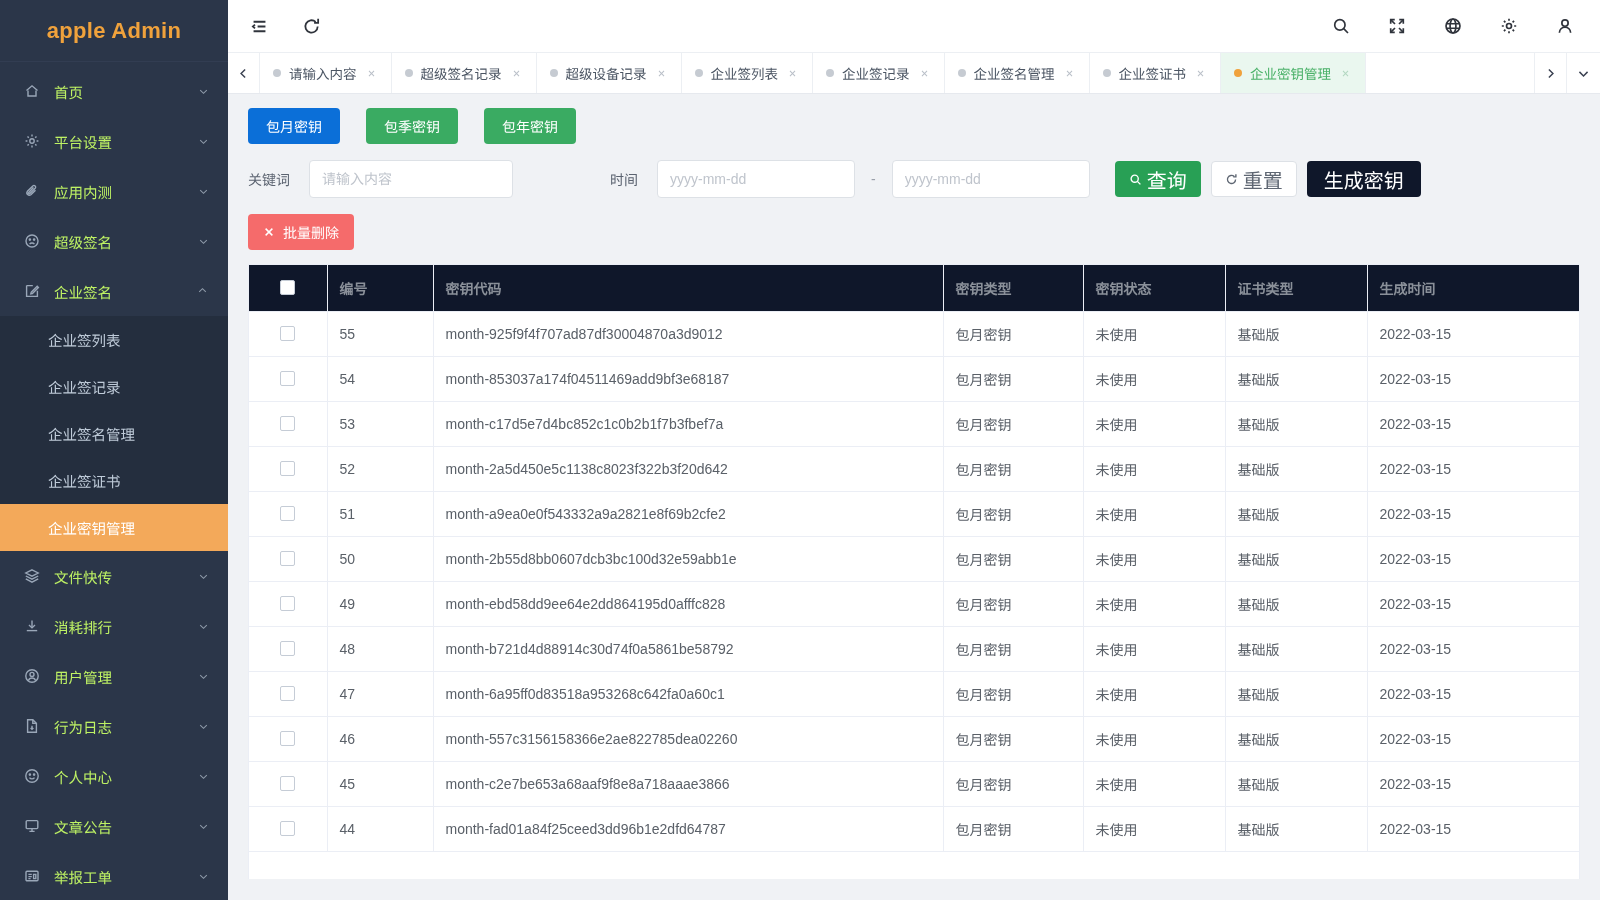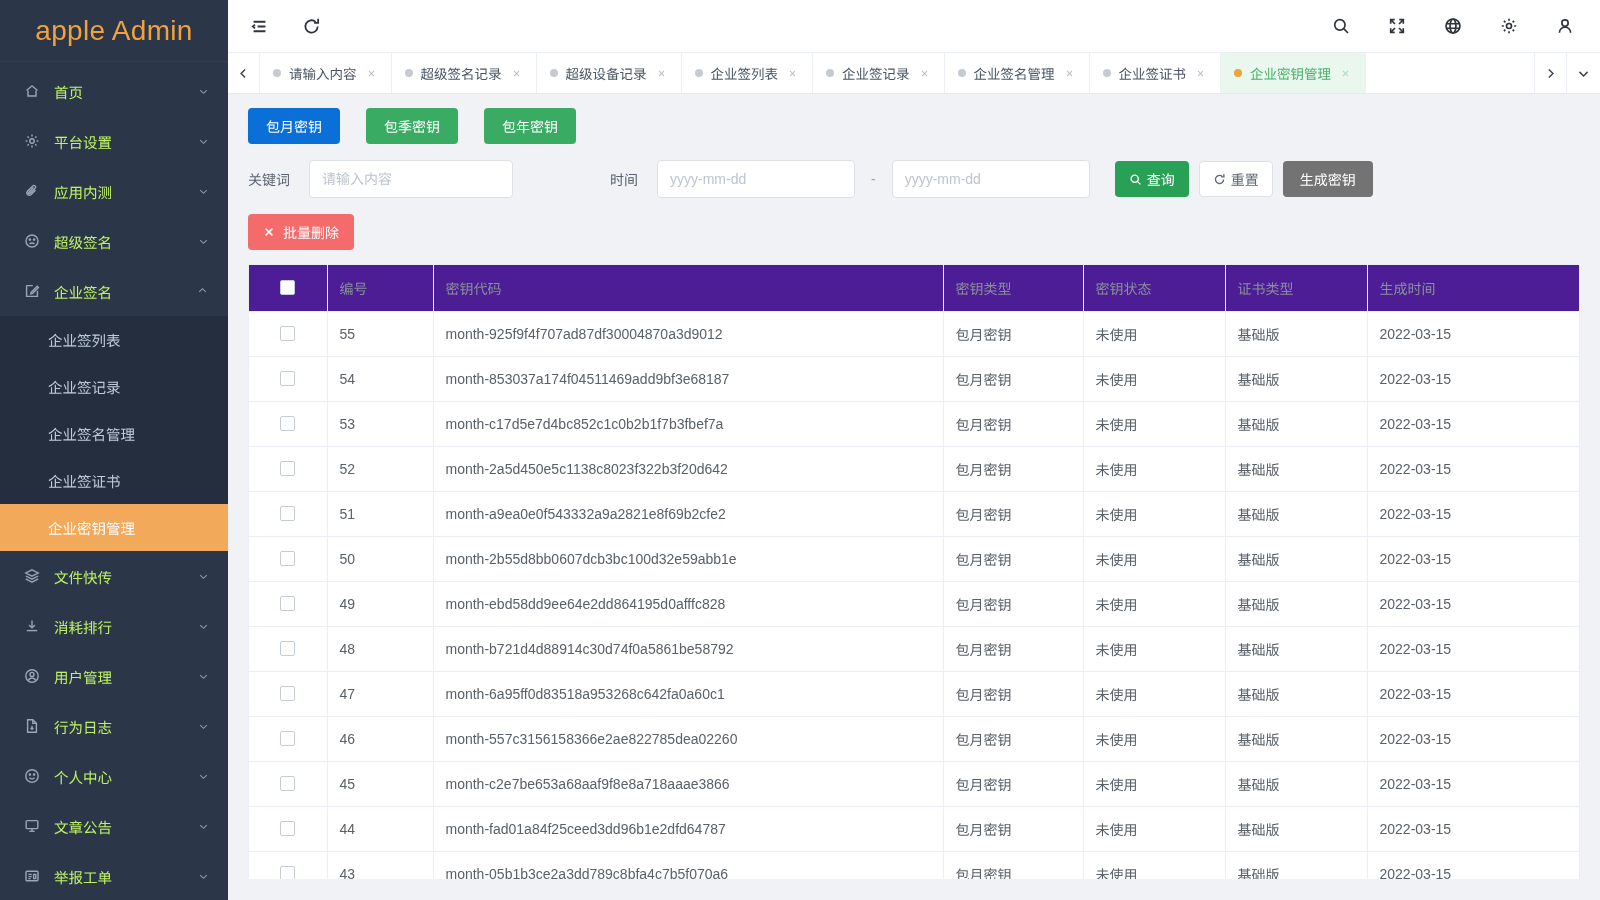--- a/index.html
+++ b/index.html
@@ -14,21 +14,21 @@
 
   
   .sidebar {
     width: 228px; flex: 0 0 228px; height: 900px;
     background: #2b3649;
     overflow: hidden;
     position: relative;
   }
   .brand {
     height: 62px; display: flex; align-items: center; justify-content: center;
-    color: #f0a23c; font-size: 28px; font-weight: normal;
+    color: #f0a23c; font-size: 22px; font-weight: bold;
     letter-spacing: .3px;
     border-bottom: 1px solid #323d52;
     background: #2b3649;
   }
   .nav { padding-top: 4px; }
   .nav-item {
     height: 50px; display: flex; align-items: center;
     padding: 0 18px 0 22px;
     color: #bef264; font-size: 14.5px;
     cursor: pointer; position: relative;
@@ -130,50 +130,50 @@
   .inp {
     height: 38px; border: 1px solid #dde1e6; border-radius: 4px;
     padding: 0 12px; font-size: 14px; color: #4a5160;
     font-family: inherit; background: #fff; outline: none;
   }
   .inp::placeholder { color: #bfc4cc; }
   .inp-keyword { width: 204px; }
   .inp-date { width: 198px; }
   .dash { margin: 0 7px; color: #9aa0aa; }
   .btn {
-    height: 36px; padding: 0 13px; border-radius: 4px; font-size: 14px;
+    height: 36px; padding: 0 13px; border-radius: 4px; font-size: 20px;
     cursor: pointer; display: inline-flex; align-items: center; gap: 5px;
     font-family: inherit; border: 1px solid transparent;
   }
   .btn svg { width: 13px; height: 13px; stroke: currentColor; fill: none; stroke-width: 1.7; }
   .btn-query { background: #28a055; color: #fff; }
   .btn-reset { background: #fff; color: #5f6773; border: 1px solid #dde1e6; }
-  .btn-gen { background: #737373; color: #fff; padding: 0 16px; }
+  .btn-gen { background: #0f172a; color: #fff; padding: 0 16px; }
   .btn-group { display: flex; align-items: center; gap: 10px; margin-left: 16px; }
 
   .bulk-row { padding: 16px 0 0 20px; }
   .btn-del {
     background: #f56b6b; color: #fff; height: 36px; padding: 0 15px;
     border: none; border-radius: 4px; font-size: 14px; cursor: pointer;
     display: inline-flex; align-items: center; gap: 8px; font-family: inherit;
   }
   .btn-del svg { width: 12px; height: 12px; stroke: currentColor; stroke-width: 2; fill: none; }
 
   
   .table-wrap {
     margin: 14px 20px 0 20px; background: #fff;
     border: 1px solid #ebeef5; border-bottom: none;
     height: 615px; overflow: hidden;
   }
   table { width: 100%; border-collapse: collapse; table-layout: fixed; }
   thead th {
-    height: 46px; text-align: left; font-weight: normal;
+    height: 46px; text-align: left; font-weight: bold;
     font-size: 14px; color: #8a9099;
     border-bottom: 1px solid #ebeef5; border-right: 1px solid #ebeef5;
-    padding: 0 12px; background: #4c1d95;
+    padding: 0 12px; background: #0f172a;
     vertical-align: middle;
   }
   thead th:last-child { border-right: none; }
   tbody td {
     height: 45px; font-size: 14px; color: #5a6068;
     border-bottom: 1px solid #ebeef5; border-right: 1px solid #ebeef5;
     padding: 0 12px; vertical-align: middle;
   }
   tbody td:last-child { border-right: none; }
   .cb {
@@ -742,30 +742,19 @@
                 <td class="col-cb">
                   <span class="cb"></span>
                 </td>
                 <td class="col-id">44</td>
                 <td class="col-code">month-fad01a84f25ceed3dd96b1e2dfd64787</td>
                 <td class="col-type">包月密钥</td>
                 <td class="col-state">未使用</td>
                 <td class="col-cert">基础版</td>
                 <td class="col-time">2022-03-15</td>
               </tr>
-              <tr>
-                <td class="col-cb">
-                  <span class="cb"></span>
-                </td>
-                <td class="col-id">43</td>
-                <td class="col-code">month-05b1b3ce2a3dd789c8bfa4c7b5f070a6</td>
-                <td class="col-type">包月密钥</td>
-                <td class="col-state">未使用</td>
-                <td class="col-cert">基础版</td>
-                <td class="col-time">2022-03-15</td>
-              </tr>
             </tbody>
         </table>
       </div>
 
     </div>
   </div>
 </div>
 
 </body></html>

